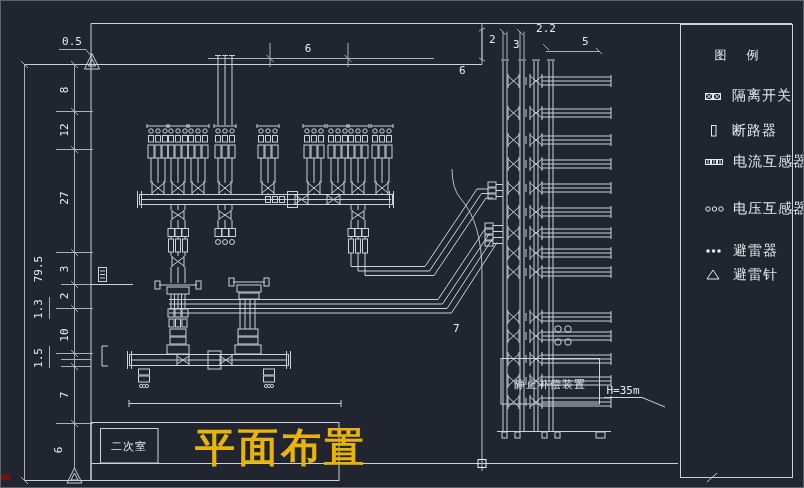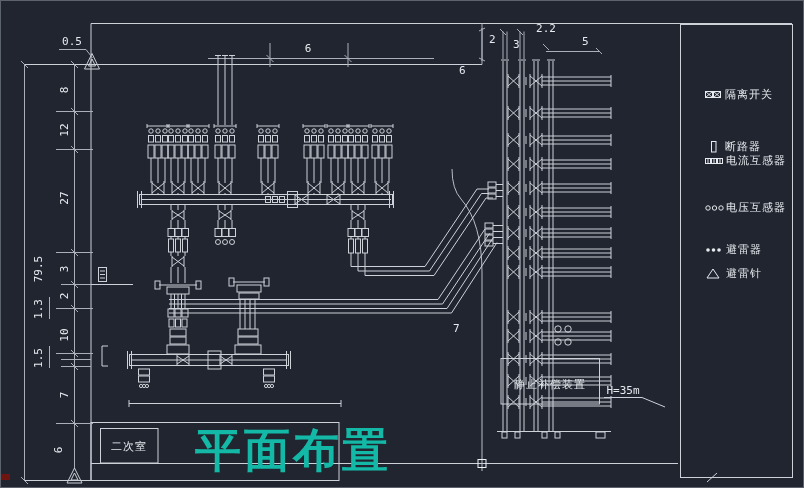--- a/index.html
+++ b/index.html
@@ -4,24 +4,24 @@
 <style>
   html,body{margin:0;padding:0;background:#14171d;}
   #stage{position:relative;width:804px;height:488px;background:#20252f;overflow:hidden;
          font-family:"DejaVu Sans","Liberation Sans",sans-serif;border:1px solid #5c636d;box-sizing:border-box;}
   svg text{font-family:"DejaVu Sans Mono","Liberation Mono",monospace;fill:#e7eaef;font-size:11px;}
   svg .cjk{font-family:"DejaVu Sans","Liberation Sans",sans-serif;letter-spacing:1px;}
   #legend-panel{position:absolute;left:679px;top:23px;width:113px;height:454px;
       border:1px solid #cdd2d9;box-sizing:border-box;color:#e7eaef;}
   #legend-title{position:absolute;top:22px;left:0;width:100%;text-align:center;
       font-size:12px;letter-spacing:8px;text-indent:8px;}
-  .legend-item{position:absolute;left:24px;display:flex;align-items:center;gap:2px;font-size:11px;letter-spacing:1px;white-space:nowrap;}
+  .legend-item{position:absolute;left:24px;display:flex;align-items:center;gap:9px;font-size:14px;letter-spacing:1px;white-space:nowrap;}
   .legend-item svg{flex:0 0 auto;}
-  #red-title{position:absolute;left:194px;top:419px;width:190px;color:#14b8a6;
-      font-family:"DejaVu Serif","Liberation Serif",serif;font-size:46px;font-weight:bold;
+  #red-title{position:absolute;left:194px;top:419px;width:190px;color:#eab308;
+      font-family:"DejaVu Serif","Liberation Serif",serif;font-size:40px;font-weight:bold;
       letter-spacing:3px;white-space:nowrap;}
 </style>
 </head>
 <body>
 
 <div id="stage">
 
 <svg width="804" height="488" viewBox="0 0 804 488" stroke="#cdd2d9" stroke-width="1" fill="none">
 
   <g>
@@ -292,32 +292,33 @@
   </g>
   <text x="452" y="331" stroke="none" fill="#e7eaef" font-size="12">7</text>
   <text class="cjk" x="128" y="449" text-anchor="middle" stroke="none" fill="#e7eaef" font-size="12">二次室</text>
 
   <path d="M706,481 L716,472"></path>
   <rect x="0" y="473" width="9" height="6" fill="#6e1512" stroke="none"></rect>
 </svg>
 
   
   <div id="legend-panel">
+    <div id="legend-title">图  例</div>
 
     <div class="legend-item" style="top:62px">
       <svg width="18" height="11" stroke="#e7eaef" fill="none">
         <rect x="0.5" y="2.5" width="7" height="6"></rect>
           <path d="M0.5,2.5 l7,6 M7.5,2.5 l-7,6"></path>
         <rect x="8.5" y="2.5" width="7" height="6"></rect>
           <path d="M8.5,2.5 l7,6 M15.5,2.5 l-7,6"></path>
       </svg>
       <span>隔离开关</span>
     </div>
 
-    <div class="legend-item" style="top:114px">
+    <div class="legend-item" style="top:97px">
       <svg width="18" height="12" stroke="#e7eaef" fill="none">
         <rect x="6.5" y="0.5" width="4.5" height="10.5"></rect>
       </svg>
       <span>断路器</span>
     </div>
 
     <div class="legend-item" style="top:128px">
       <svg width="19" height="10" stroke="#e7eaef" fill="none">
         <rect x="0.5" y="2.5" width="5" height="5"></rect>
           <path d="M3,2.5 v5"></path>

